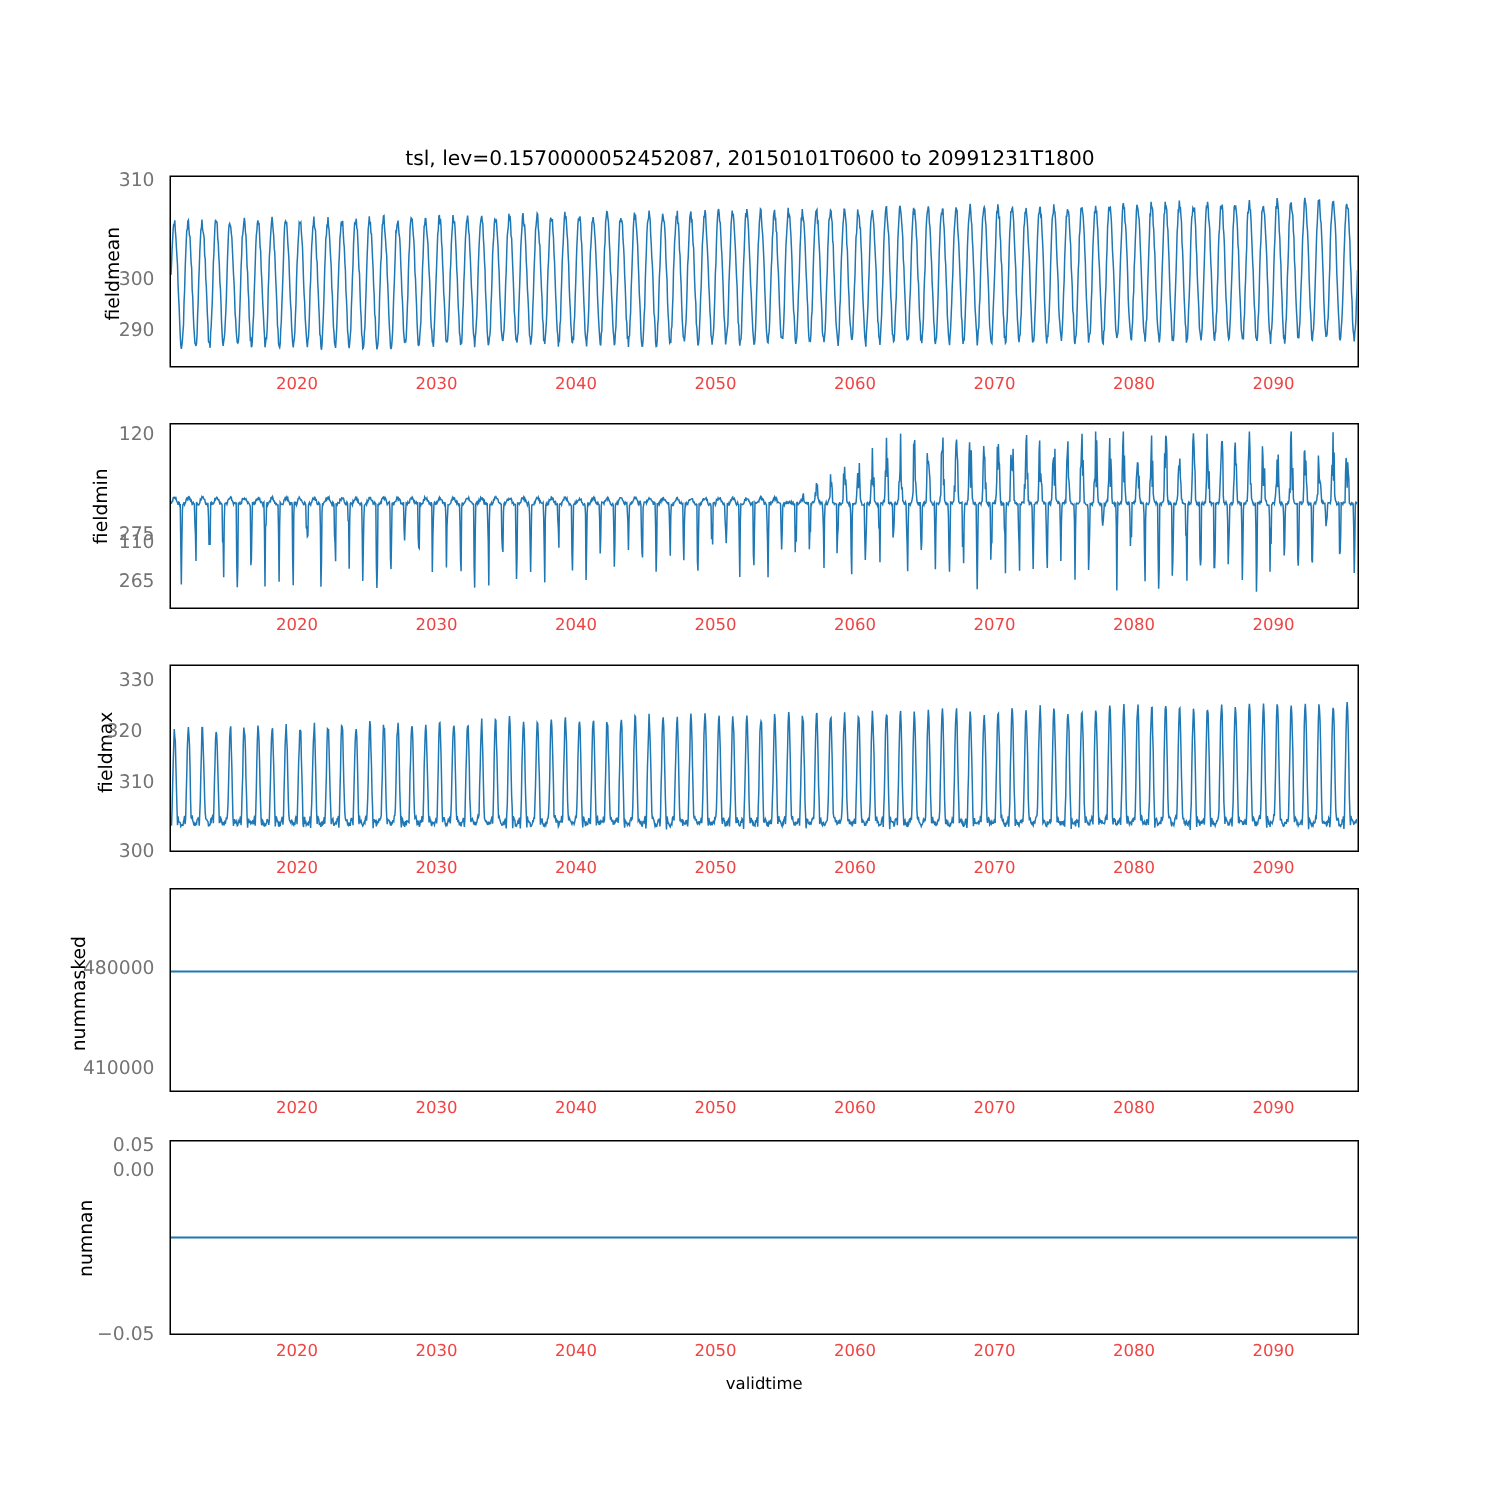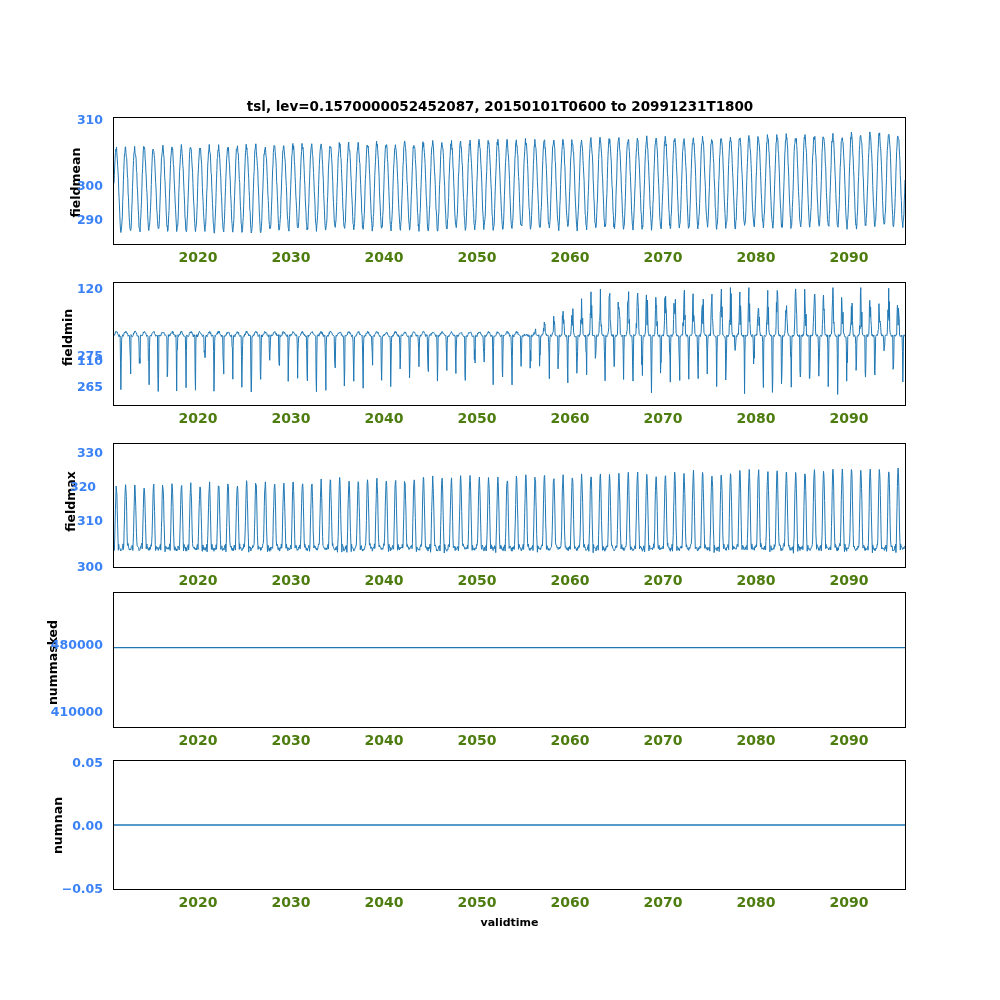--- a/index.html
+++ b/index.html
@@ -12,21 +12,20 @@
     height: 1000px;
     font-family: "DejaVu Sans", sans-serif;
     color: #000000;
     overflow: hidden;
   }
   #figure {
     position: relative;
     width: 1000px;
     height: 999px;
     background: #ffffff;
-    font-weight: bold;
   }
   .panel {
     position: absolute;
   }
   .plot-frame {
     position: absolute;
     border: 1px solid #000000;
     background: #ffffff;
     box-sizing: border-box;
     overflow: hidden;
@@ -54,28 +53,28 @@
   .title {
     position: absolute;
     font-size: 13.5px;
     color: #000000;
     text-align: center;
     white-space: nowrap;
   }
   .ytick {
     position: absolute;
     font-size: 12.5px;
-    color: #3b82f6;
+    color: #737373;
     text-align: right;
     white-space: nowrap;
   }
   .xtick {
     position: absolute;
-    font-size: 14px;
-    color: #4d7c0f;
+    font-size: 11px;
+    color: #ef4444;
     text-align: center;
     white-space: nowrap;
   }
 </style>
 </head>
 <body>
 
 <div id="figure">
 
   <div class="title" style="left:0; width:1000px; top:98px;">tsl, lev=0.1570000052452087, 20150101T0600 to 20991231T1800</div>
@@ -170,21 +169,21 @@
     <div class="xtick" style="left:546px; top:732px; width:48px;">2060</div>
     <div class="xtick" style="left:639px; top:732px; width:48px;">2070</div>
     <div class="xtick" style="left:732px; top:732px; width:48px;">2080</div>
     <div class="xtick" style="left:825px; top:732px; width:48px;">2090</div>
   </div>
 
   <div class="panel">
     <div class="ylabel" style="left:-23px; top:818px; width:160px; transform:rotate(-90deg);">numnan</div>
 
     <div class="ytick" style="left:43px; top:755px; width:60px;">0.05</div>
-    <div class="ytick" style="left:43px; top:818px; width:60px;">0.00</div>
+    <div class="ytick" style="left:43px; top:772px; width:60px;">0.00</div>
     <div class="ytick" style="left:43px; top:881px; width:60px;">−0.05</div>
 
     <div class="plot-frame" style="left:113px; top:760px; width:793px; height:130px;">
       <svg viewBox="0 0 793 130" preserveAspectRatio="none">
         <polyline id="line-nan" fill="none" stroke="#1f77b4" stroke-width="1.4" points="0.00,65.00 19.83,65.00 39.65,65.00 59.47,65.00 79.30,65.00 99.13,65.00 118.95,65.00 138.77,65.00 158.60,65.00 178.43,65.00 198.25,65.00 218.08,65.00 237.90,65.00 257.73,65.00 277.55,65.00 297.38,65.00 317.20,65.00 337.02,65.00 356.85,65.00 376.67,65.00 396.50,65.00 416.33,65.00 436.15,65.00 455.97,65.00 475.80,65.00 495.63,65.00 515.45,65.00 535.28,65.00 555.10,65.00 574.92,65.00 594.75,65.00 614.58,65.00 634.40,65.00 654.22,65.00 674.05,65.00 693.88,65.00 713.70,65.00 733.53,65.00 753.35,65.00 773.17,65.00 793.00,65.00"></polyline>
       </svg>
     </div>
 
     <div class="xtick" style="left:174px; top:894px; width:48px;">2020</div>
     <div class="xtick" style="left:267px; top:894px; width:48px;">2030</div>

